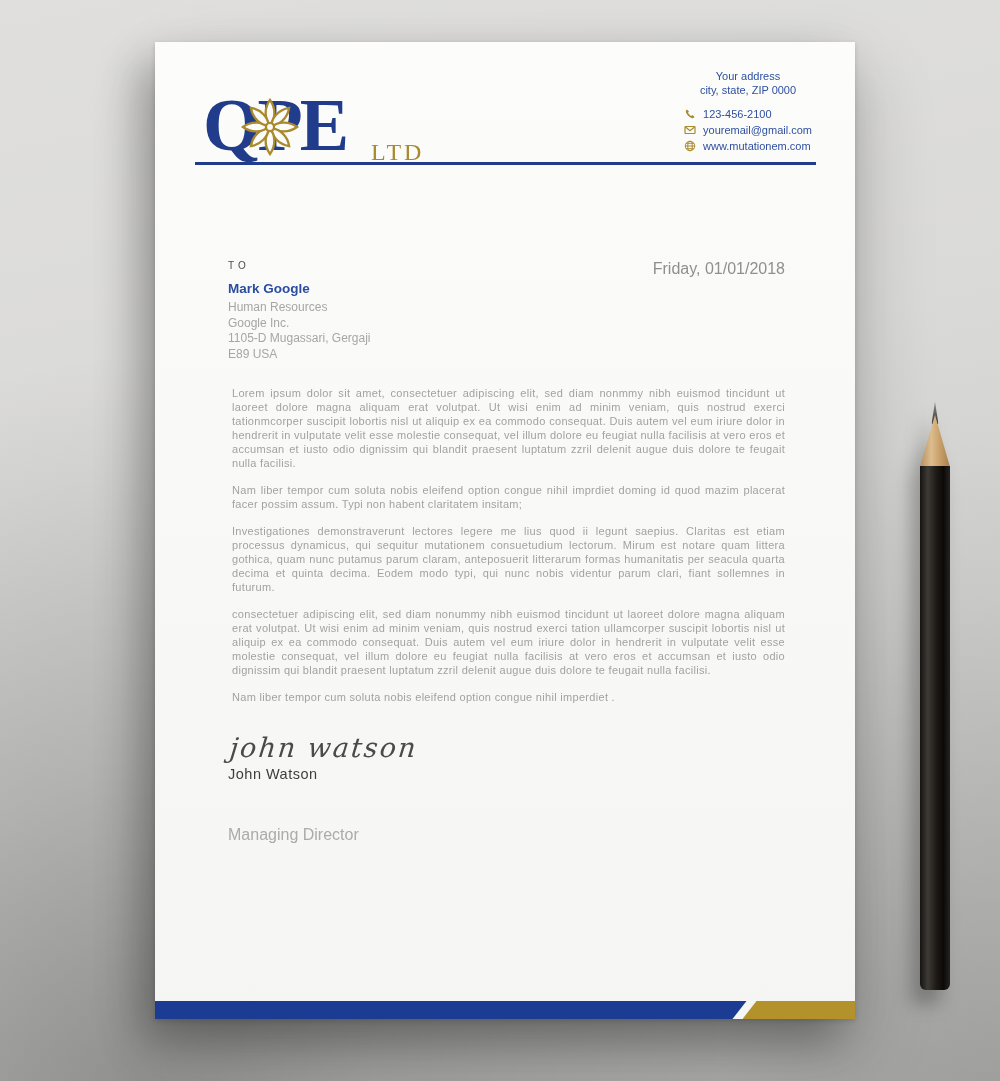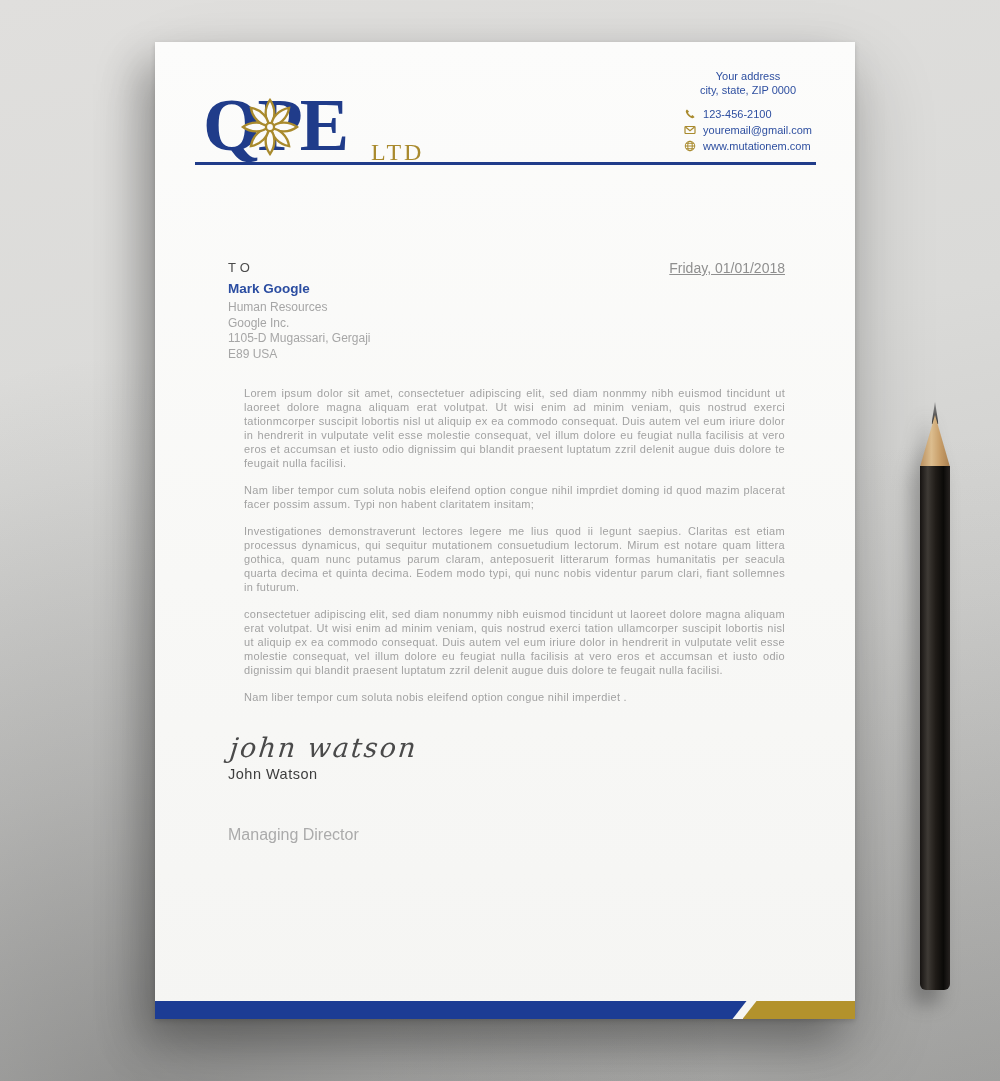--- a/index.html
+++ b/index.html
@@ -31,28 +31,28 @@
   .header-rule{
     position:absolute;left:40px;top:120px;width:621px;height:2.5px;
     background:var(--navy,#203c8a);
   }
   .contact{position:absolute;right:43px;top:27px;font-size:11px;text-align:center;}
   .contact .addr div{color:var(--contact-blue,#2e4fa0);line-height:14px;font-weight:500;}
   .contact ul{list-style:none;margin:9px 0 16px 0;padding:0;}
   .contact li{display:flex;align-items:center;gap:7px;line-height:16px;color:var(--contact-blue,#2e4fa0);font-weight:500;}
   .cicon{width:12px;height:12px;flex:0 0 auto;display:block;}
   
-  .to-label{position:absolute;left:73px;top:218px;font-size:13px;letter-spacing:4px;color:#4b4b4b;}
+  .to-label{position:absolute;left:73px;top:218px;font-size:10px;letter-spacing:4px;color:#4b4b4b;}
   .recipient-name{position:absolute;left:73px;top:239px;font-size:13.5px;font-weight:600;color:#2b4da1;}
   .recipient-lines{position:absolute;left:73px;top:258px;font-size:12px;line-height:15.5px;color:#a6a6a6;}
-  .date{position:absolute;right:70px;top:218px;font-size:14px;color:#8f8f8f;text-decoration:underline;}
+  .date{position:absolute;right:70px;top:218px;font-size:16px;color:#8f8f8f;}
   
   .letter-body{position:absolute;left:73px;top:344px;width:557px;}
   .letter-body p{
-    margin:0 0 13px 16px;font-size:11px;line-height:14px;letter-spacing:.3px;
+    margin:0 0 13px 4px;font-size:11px;line-height:14px;letter-spacing:.3px;
     color:var(--body-gray,#a2a2a2);text-align:justify;
   }
   
   .sig-script{
     position:absolute;left:75px;top:690px;
     font-family:"DejaVu Serif",serif;font-style:italic;font-size:27px;
     letter-spacing:2px;color:#4a4a4a;transform:skewX(-6deg);
   }
   .sig-name{position:absolute;left:73px;top:724px;font-size:14.5px;font-weight:500;letter-spacing:.5px;color:#3d3d3d;}
   .sig-title{position:absolute;left:73px;top:784px;font-size:16px;color:#ababab;}

